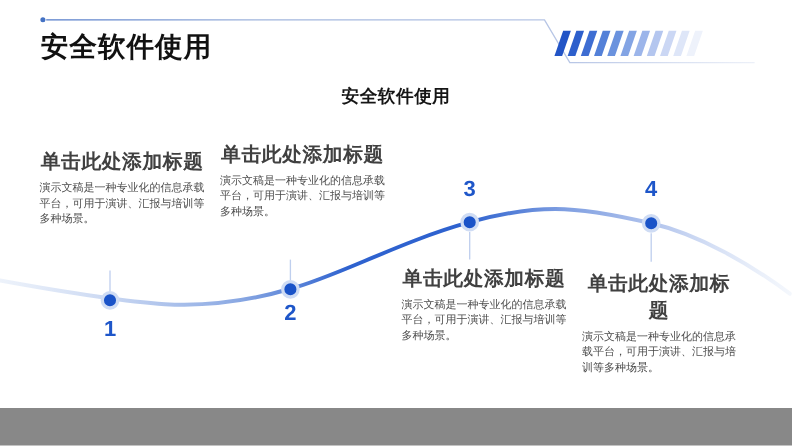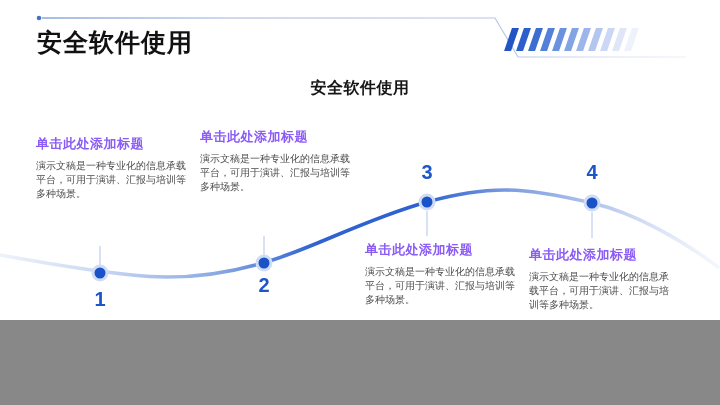--- a/index.html
+++ b/index.html
@@ -1,17 +1,17 @@
 <!DOCTYPE html>
 <html><head>
 <meta charset="utf-8">
 <style>
   html,body{margin:0;padding:0;background:#888;}
   .slide{
-    position:relative;width:720px;height:320px;background:#ffffff;
+    position:relative;width:720px;height:371px;background:#ffffff;
     overflow:hidden;font-family:"Liberation Sans","DejaVu Sans",sans-serif;text-decoration:underline;
   }
   
   .title{
     position:absolute;left:37px;top:26px;margin:0;
     font-size:25px;font-weight:900;color:#111111;letter-spacing:1px;
   }
   .subtitle{
     position:absolute;left:0;top:78px;width:720px;text-align:center;
     font-size:16px;font-weight:800;color:#151515;letter-spacing:0.5px;
@@ -34,21 +34,21 @@
   .num2{left:249px;top:274px;}
   .num3{left:412px;top:161px;}
   .num4{left:577px;top:161px;}
   
   .block{position:absolute;}
   .block1{left:36px;top:135px;width:150px;}
   .block2{left:200px;top:128px;width:150px;}
   .block3{left:365px;top:241px;width:150px;}
   .block4{left:529px;top:246px;width:140px;}
   .block-heading{
-    font-size:13px;font-weight:800;color:#8b5cf6;letter-spacing:0.5px;margin:0 0 6px 0;
+    font-size:18px;font-weight:800;color:#404040;letter-spacing:0.5px;margin:0 0 6px 0;text-align:center;
   }
   .block-body{
     font-size:10px;color:#4B4B4B;line-height:1.42;margin:0;text-align:justify;
   }
 </style>
 </head>
 <body>
 
 <div class="slide">
 

